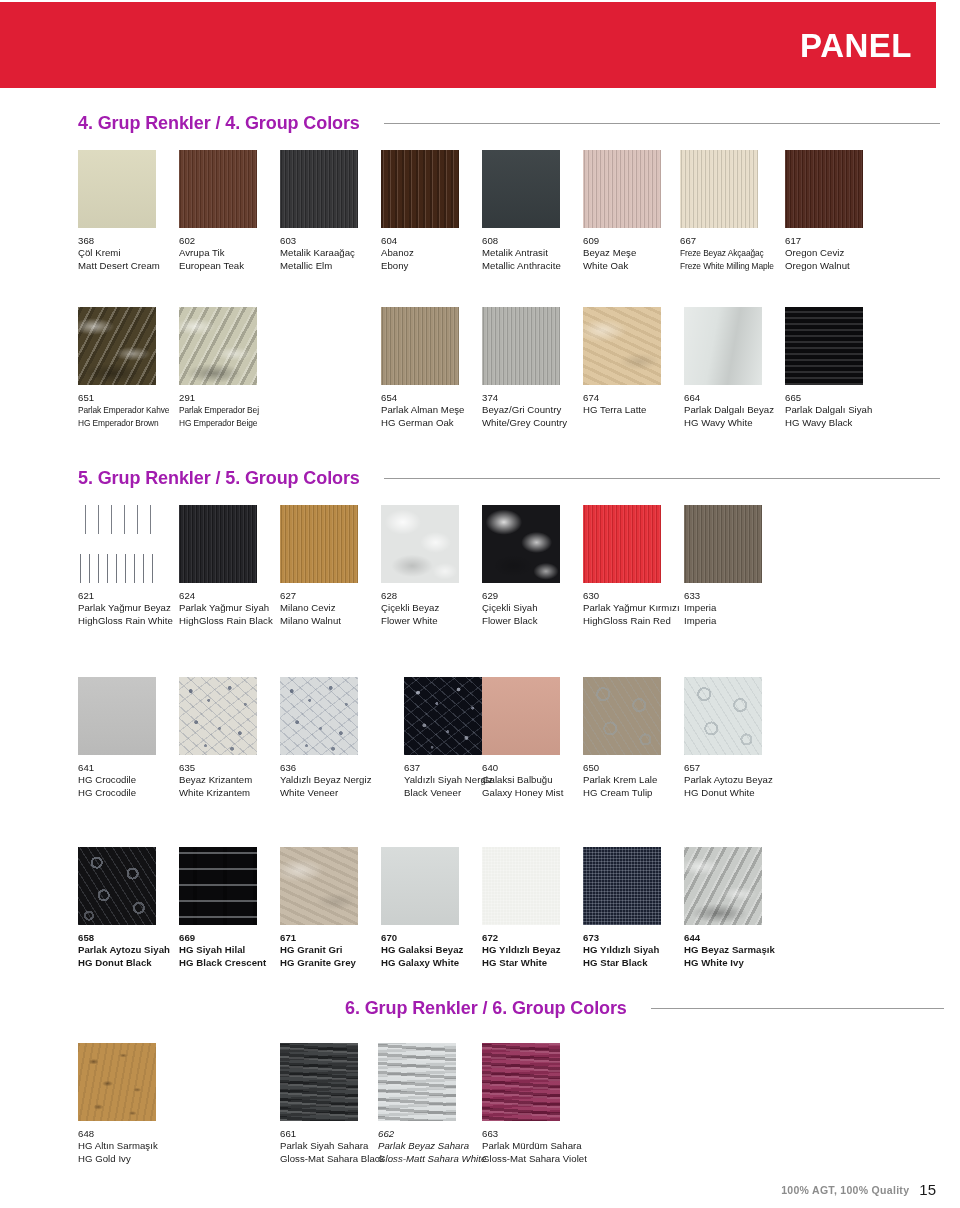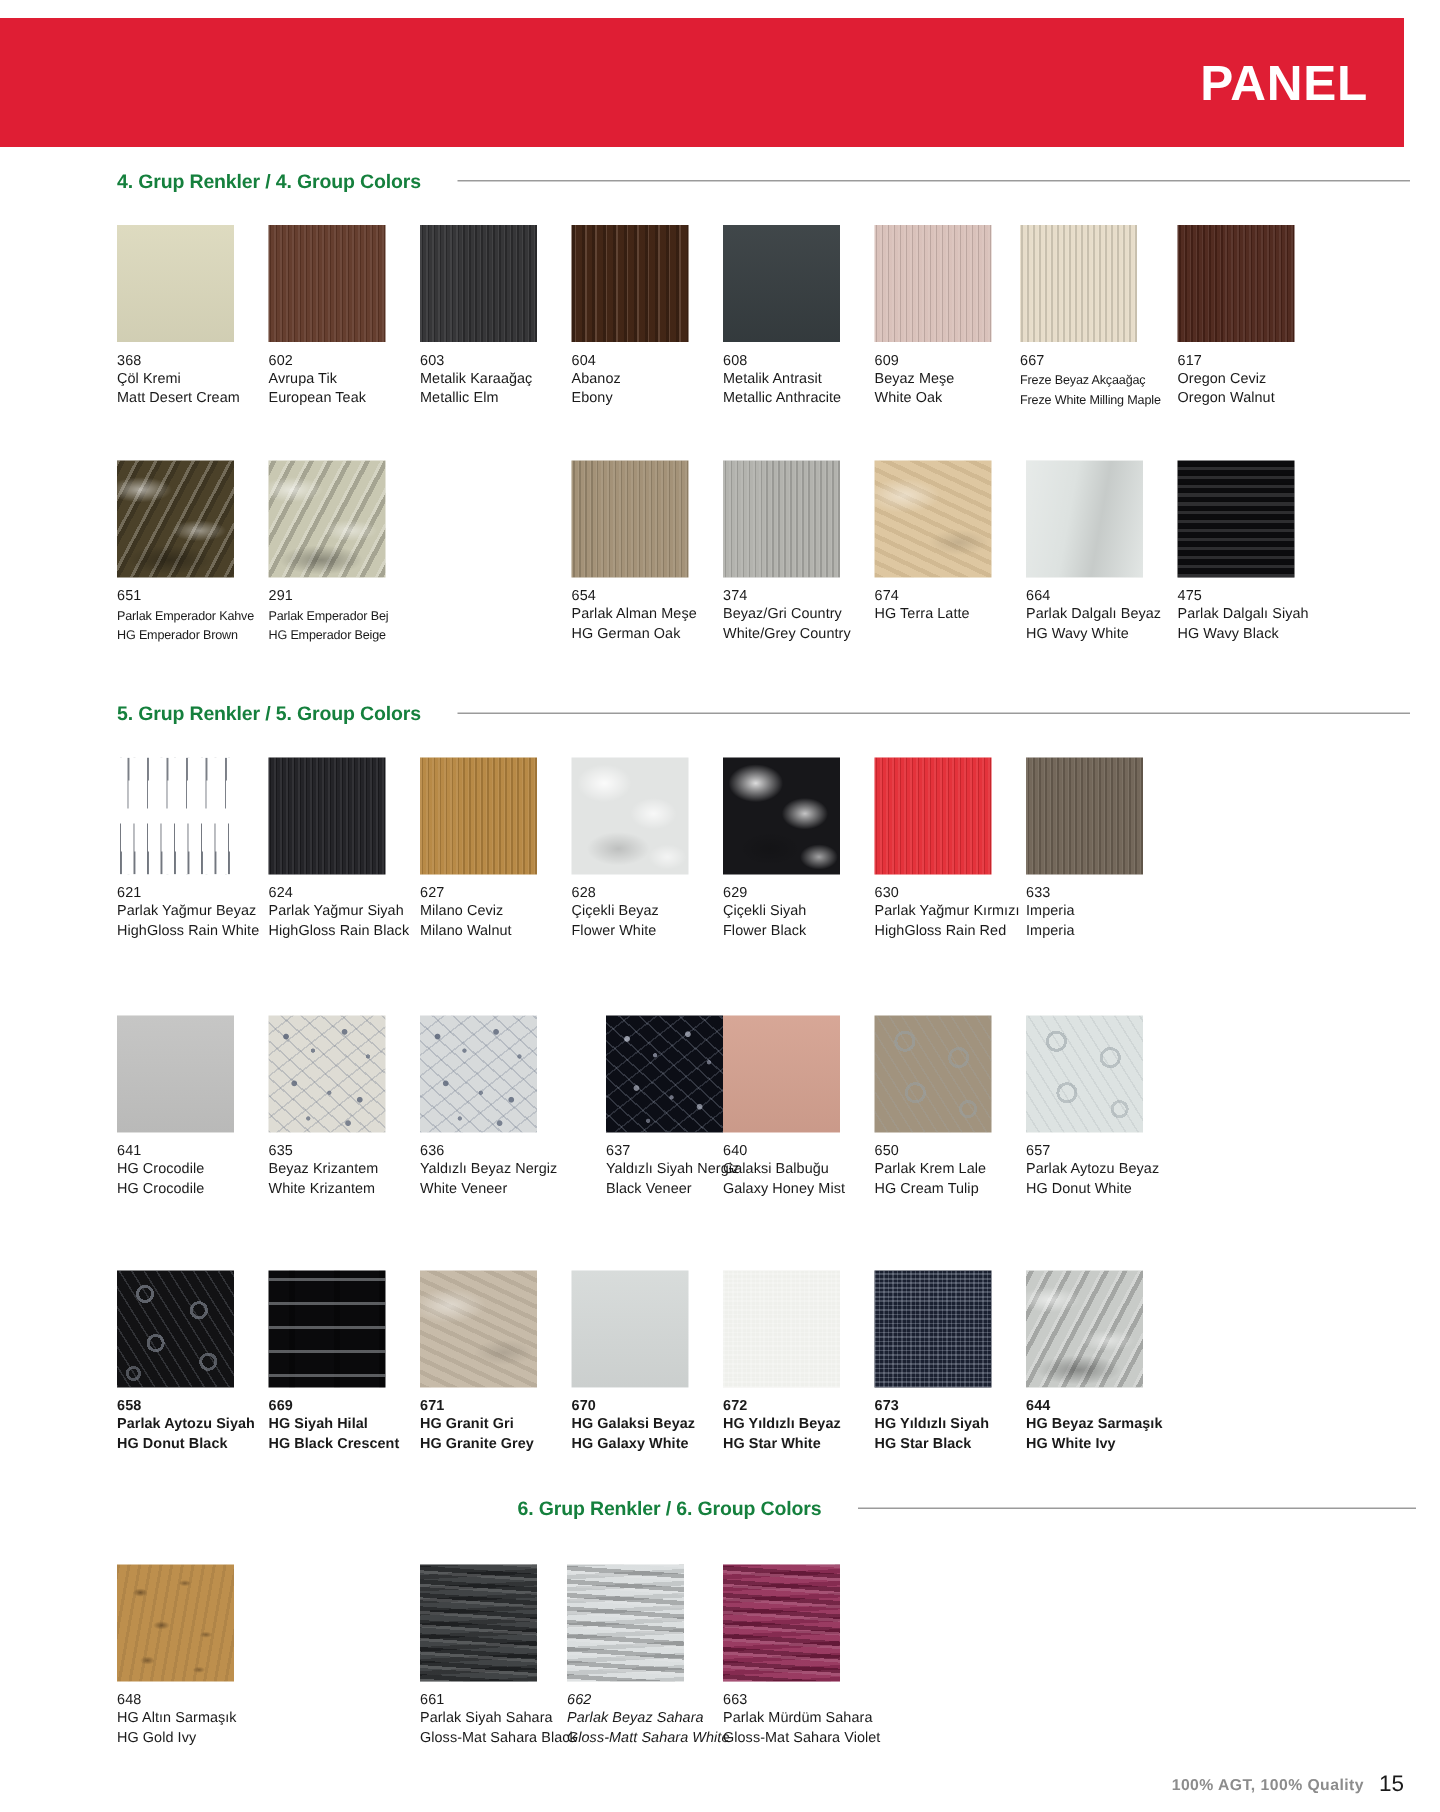--- a/index.html
+++ b/index.html
@@ -6,21 +6,21 @@
   html, body {
     width: 960px; height: 1208px;
     background: #ffffff;
     font-family: "Liberation Sans", sans-serif;
     overflow: hidden;
   }
   .page { position: relative; width: 960px; height: 1208px; background:#fff; }
 
   
   .banner {
-    position: absolute; left: 0; top: 12px;
+    position: absolute; left: 0; top: 2px;
     width: 936px; height: 86px;
     background: #df1e34;
   }
   .banner-title {
     position: absolute; right: 24px; top: 50%;
     transform: translateY(-50%);
     color: #ffffff;
     font-size: 33px;
     font-weight: bold;
     letter-spacing: 0.5px;
@@ -28,23 +28,23 @@
     font-family: "Liberation Sans", sans-serif;
   }
 
   
   .group-head {
     position: absolute;
     display: flex; align-items: center;
     width: 862px; left: 78px;
   }
   .group-head .gh-text {
-    font-size: 13px;
+    font-size: 18px;
     font-weight: bold;
-    color: #15803d;
+    color: #a21caf;
     white-space: nowrap;
     letter-spacing: -0.1px;
   }
   .group-head .gh-rule {
     height: 1px; background: #9b9b9b; flex: 1 1 auto;
   }
   .gh-sp { width: 24px; flex: 0 0 auto; }
 
   
   .row { position: absolute; left: 78px; width: 866px; }
@@ -373,21 +373,21 @@
             <div class="code">664</div>
             <div class="nm">Parlak Dalgalı Beyaz</div>
             <div class="nm">HG Wavy White</div>
           </div>
         </div>
         <div class="cell" style="left: 707px;">
           <div class="sw" style="height: 78px; background: rgb(12, 12, 14);">
             <div class="tex t-hgrain"></div>
           </div>
           <div class="labels">
-            <div class="code">475</div>
+            <div class="code">665</div>
             <div class="nm">Parlak Dalgalı Siyah</div>
             <div class="nm">HG Wavy Black</div>
           </div>
         </div>
       </div>
       <div class="group-head" style="top: 468px;">
         <span class="gh-text">5. Grup Renkler / 5. Group Colors</span>
         <span class="gh-sp"></span>
         <span class="gh-rule"></span>
       </div>

